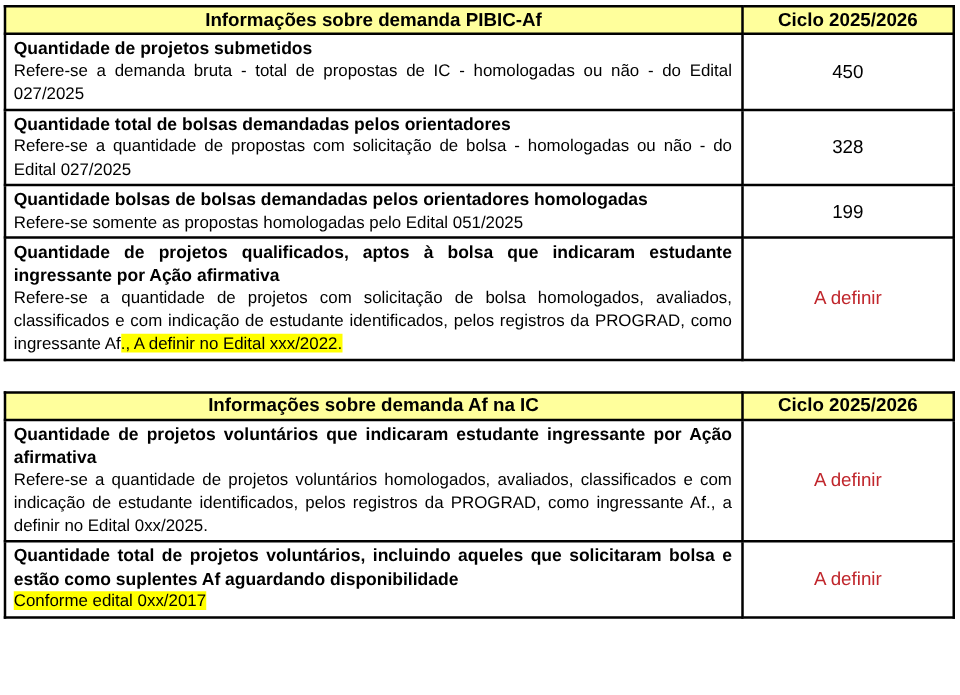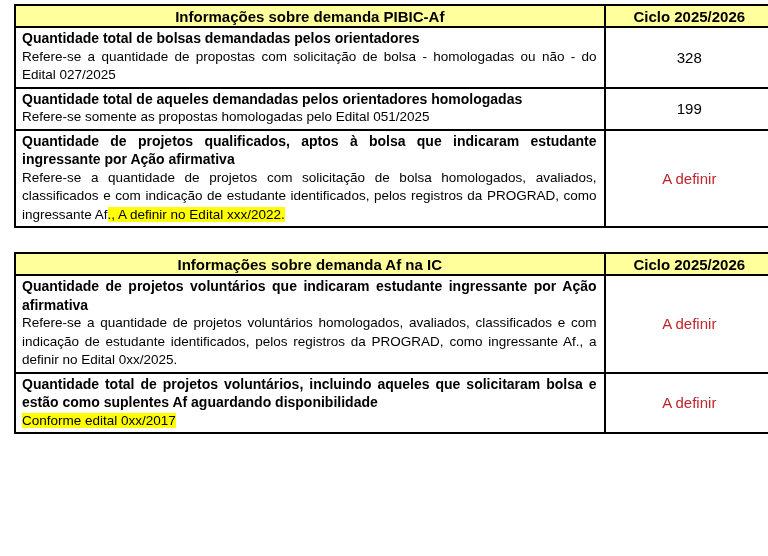--- a/index.html
+++ b/index.html
@@ -13,21 +13,21 @@
     margin: 0;
     padding: 0;
     background: #FFFFFF;
     width: 768px;
     height: 556px;
     font-family: "Liberation Sans", sans-serif;
     color: #000;
     overflow: hidden;
   }
   .page {
-    padding: 4px 3px 0 14px;
+    padding: 4px 3px 0 3px;
   }
   table.doc-table {
     border-collapse: collapse;
     width: 761px;
     table-layout: fixed;
     border: 2px solid var(--border);
   }
   table.doc-table.second {
     margin-top: 24px;
   }
@@ -76,32 +76,41 @@
   <table class="doc-table">
     <colgroup>
         <col class="c1">
         <col class="c2">
       </colgroup>
     <tbody>
       <tr>
         <td class="header-cell">Informações sobre demanda PIBIC-Af</td>
         <td class="header-cell">Ciclo 2025/2026</td>
       </tr>
+    <tr>
+          <td class="cell-info">
+            <div class="row-title"><span>Quantidade de projetos submetidos</span></div>
+            <div class="row-desc"><span>Refere-se a demanda bruta - total de propostas de IC - homologadas ou não - do Edital 027/2025</span></div>
+          </td>
+          <td class="cell-value">
+            <div class="value-line"><span>450</span></div>
+          </td>
+        </tr>
         <tr>
           <td class="cell-info">
             <div class="row-title"><span>Quantidade total de bolsas demandadas pelos orientadores</span></div>
             <div class="row-desc"><span>Refere-se a quantidade de propostas com solicitação de bolsa - homologadas ou não - do Edital 027/2025</span></div>
           </td>
           <td class="cell-value">
             <div class="value-line"><span>328</span></div>
           </td>
         </tr>
         <tr>
           <td class="cell-info">
-            <div class="row-title"><span>Quantidade total de aqueles demandadas pelos orientadores homologadas</span></div>
+            <div class="row-title"><span>Quantidade bolsas de bolsas demandadas pelos orientadores homologadas</span></div>
             <div class="row-desc"><span>Refere-se somente as propostas homologadas pelo Edital 051/2025</span></div>
           </td>
           <td class="cell-value">
             <div class="value-line"><span>199</span></div>
           </td>
         </tr>
         <tr>
           <td class="cell-info">
             <div class="row-title"><span>Quantidade de projetos qualificados, aptos à bolsa que indicaram estudante ingressante por Ação afirmativa</span></div>
             <div class="row-desc"><span>Refere-se a quantidade de projetos com solicitação de bolsa homologados, avaliados, classificados e com indicação de estudante identificados, pelos registros da PROGRAD, como ingressante Af</span><span class="hl">., A definir no Edital xxx/2022.</span></div>

